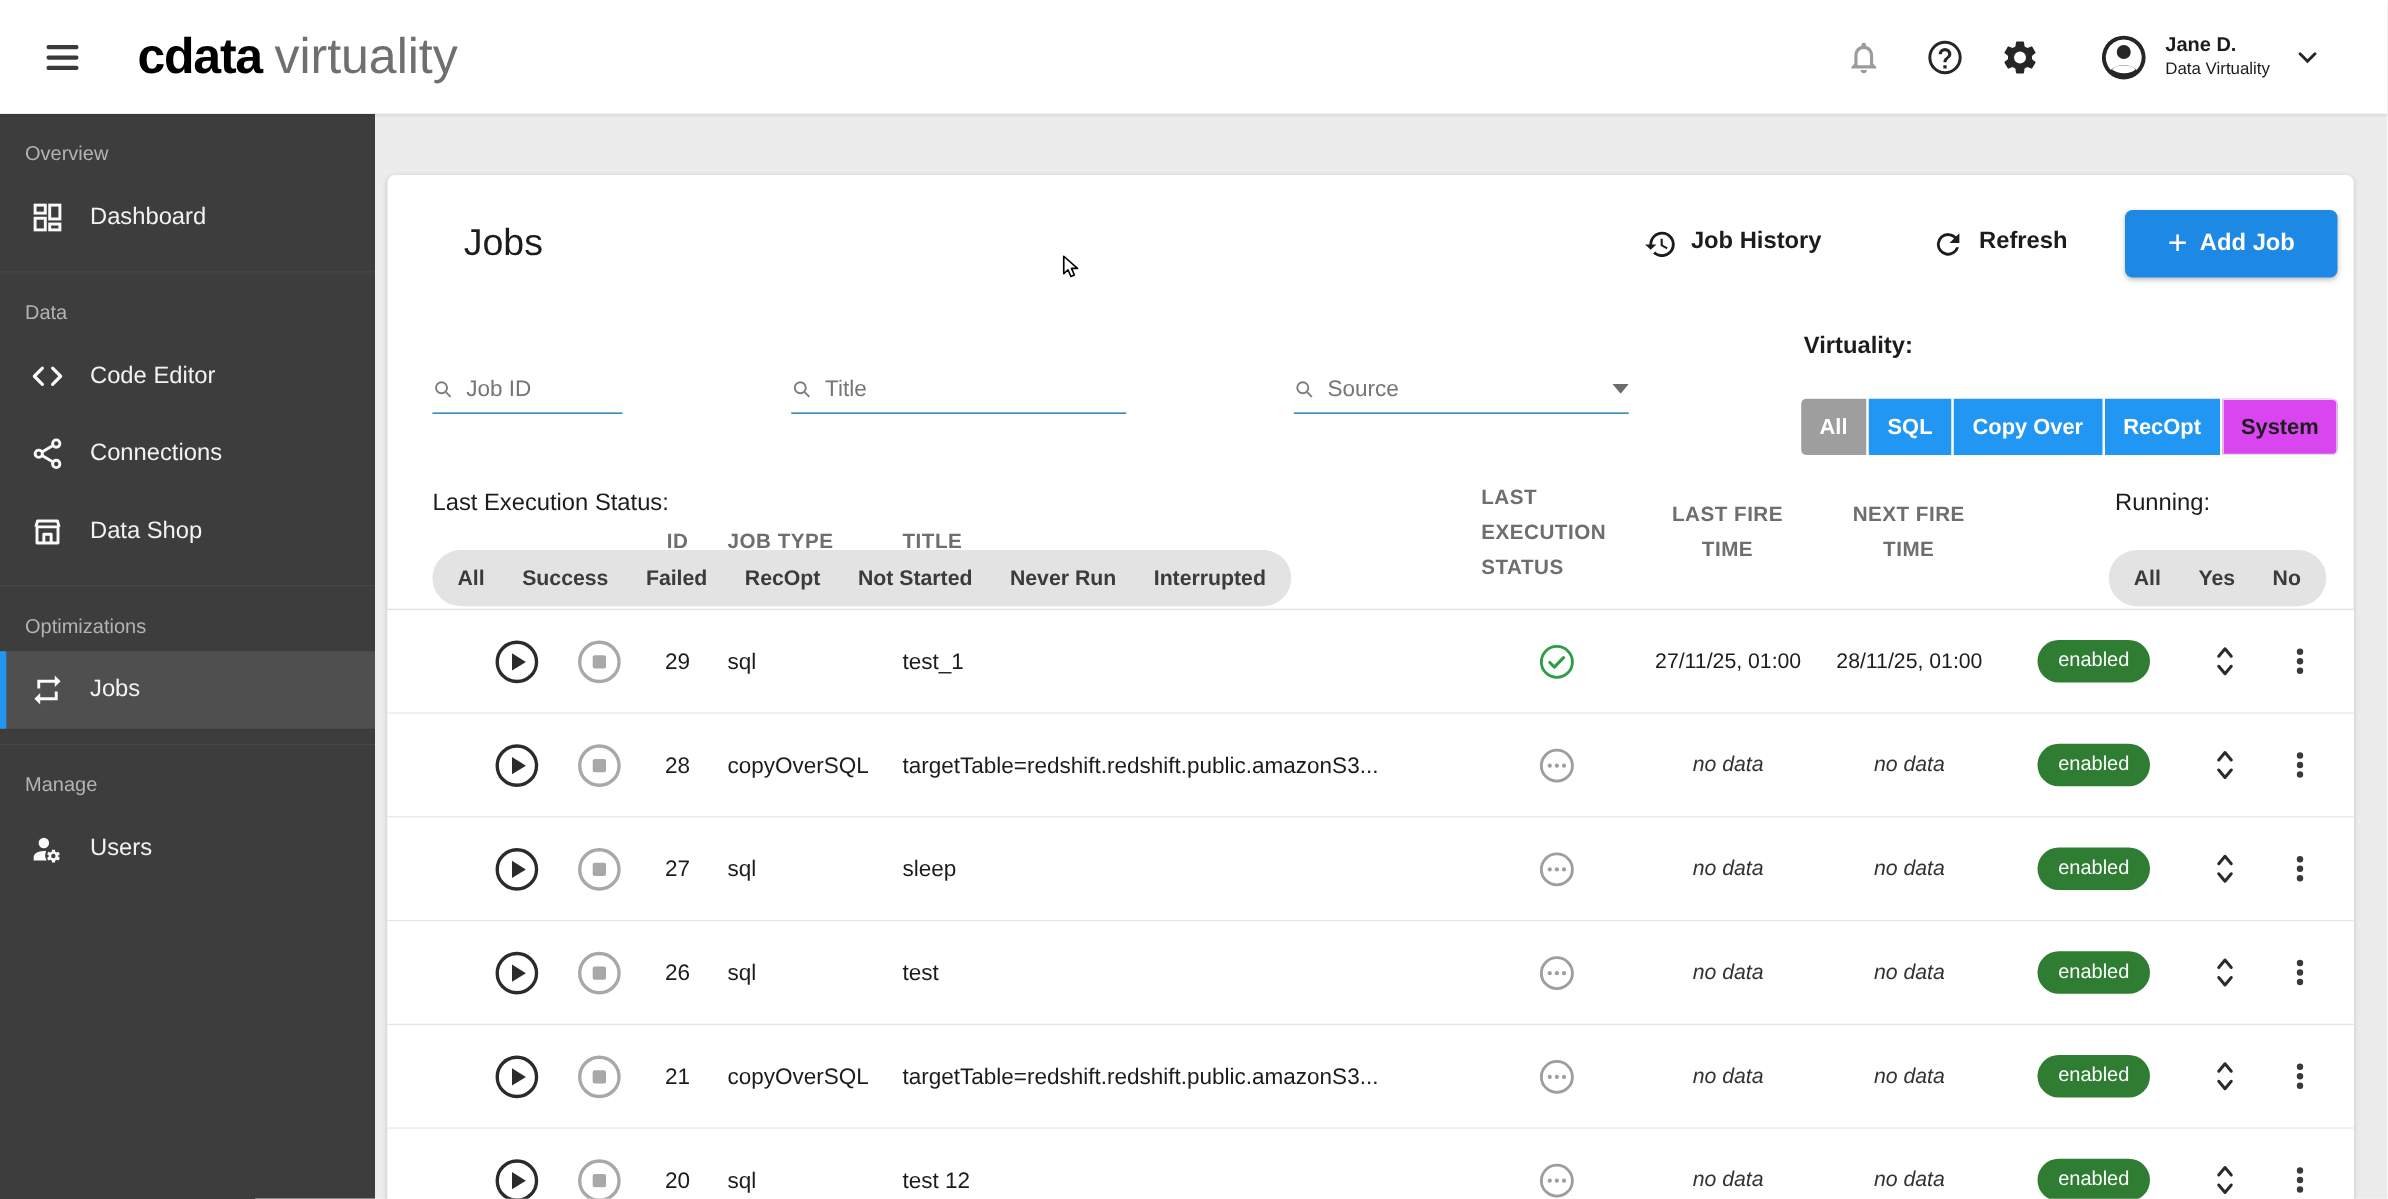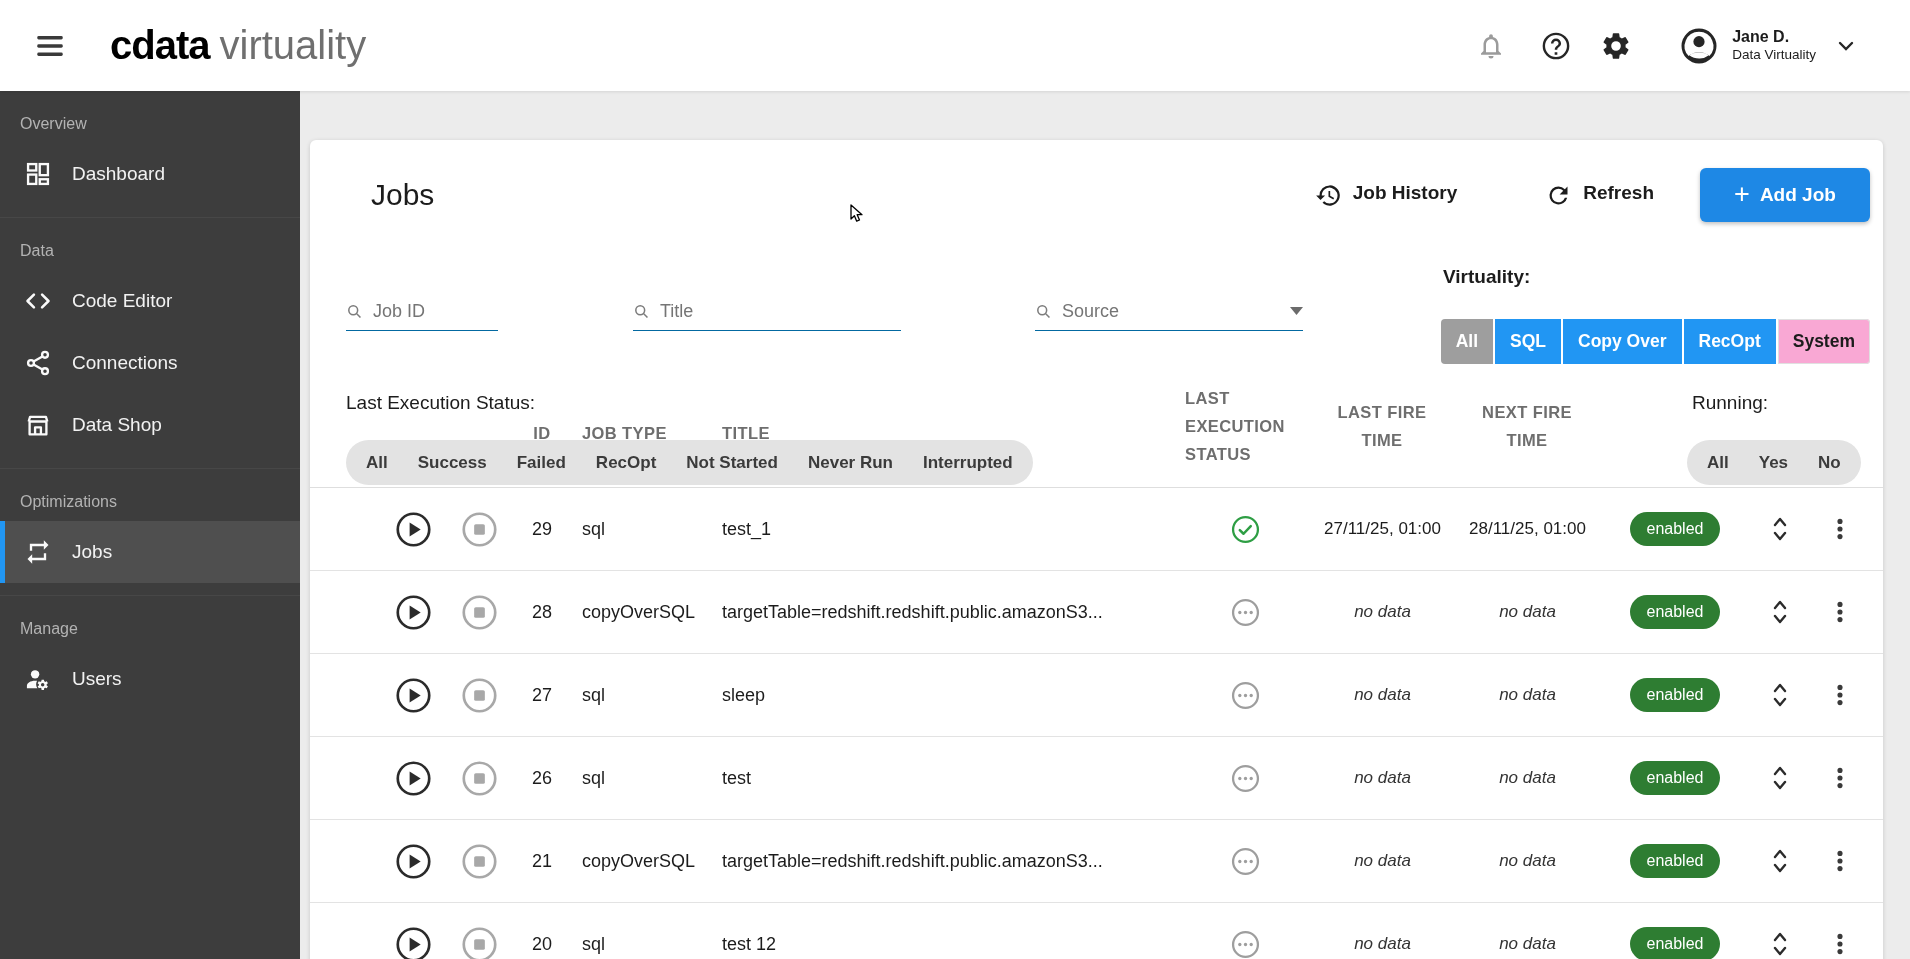--- a/index.html
+++ b/index.html
@@ -67,21 +67,21 @@
   .f-source{left:725px;top:152px;width:268px}
   .f-caret{width:13px;height:8px;color:#6b6b6b;flex:none}
   .f-caret svg{width:100%;height:100%}
   .categories-label{position:absolute;left:1133px;top:126px;font-size:19px;font-weight:700}
   .categories-group{position:absolute;top:179px;right:13px;display:flex;gap:2px;height:45px}
   .cat-btn{padding:0 15px;font-size:17.5px;font-weight:700;display:flex;align-items:center}
   .cat-btn:first-child{border-radius:4px 0 0 4px}
   .cat-btn:last-child{border-radius:0 4px 4px 0}
   .cat-gray{background:#9e9e9e;color:#fff}
   .cat-blue{background:#2196f3;color:#fff}
-  .cat-plain{background:#f9a8d4;color:#1c1c1c;box-shadow:inset 0 0 0 1px #e0e0e0}
+  .cat-plain{background:#d946ef;color:#1c1c1c;box-shadow:inset 0 0 0 1px #e0e0e0}
 
   
   .table-head{position:absolute;top:244px;left:0;right:0;height:103px}
   .les-label{position:absolute;left:36px;top:8px;font-size:19px;color:#1c1c1c}
   .running-label{position:absolute;left:1382px;top:8px;font-size:19px;color:#1c1c1c}
   .pill-group{position:absolute;display:flex;align-items:center;background:#e3e3e3;border-radius:23px;height:45px;padding:0 5px}
   .pill-status{left:36px;top:56px}
   .pill-running{left:1377px;top:56px}
   .pill{padding:0 15px;font-size:17px;font-weight:700;color:#3b3b3b;height:100%;display:flex;align-items:center;border-radius:20px}
   .col-label{position:absolute;font-size:16.5px;font-weight:700;color:#6e6e6e;letter-spacing:.4px}

